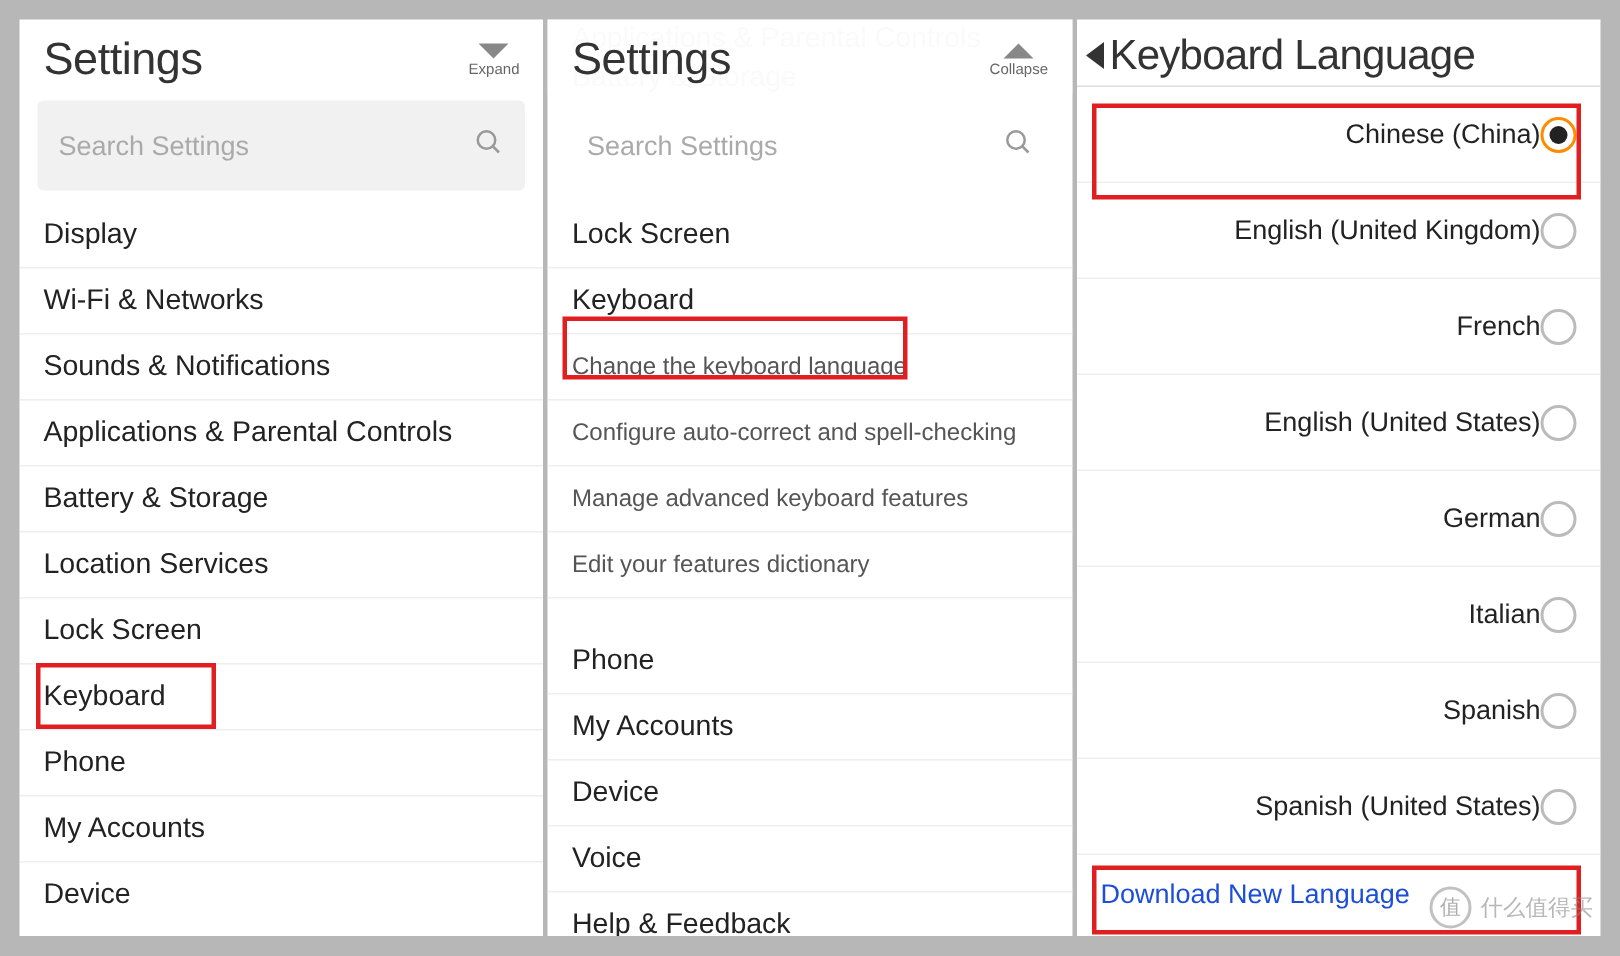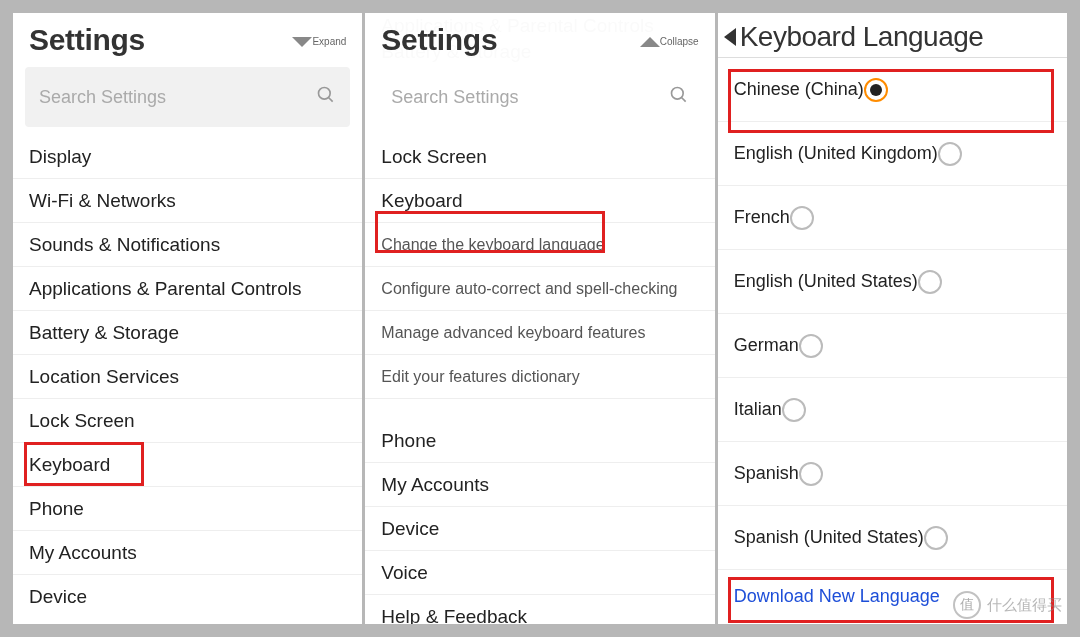--- a/index.html
+++ b/index.html
@@ -24,25 +24,25 @@
 
   
   .hdr {
     display: flex;
     align-items: center;
     justify-content: space-between;
     padding: 10px 16px 6px 16px;
   }
   .hdr-title {
     font-size: 30px;
-    font-weight: 700;
+    font-weight: 400;
     color: #333;
     letter-spacing: -0.3px;
   }
-  .exp-btn { display:flex; flex-direction:row; align-items:flex-end; cursor:pointer; }
+  .exp-btn { display:flex; flex-direction:column; align-items:center; cursor:pointer; }
   .exp-tri-down, .exp-tri-up {
     width:0; height:0;
     border-left:10px solid transparent;
     border-right:10px solid transparent;
   }
   .exp-tri-down { border-top:10px solid #888; }
   .exp-tri-up   { border-bottom:10px solid #888; }
   .exp-label { font-size:10px; color:#666; margin-top:2px; }
 
   
@@ -128,21 +128,21 @@
     background:rgba(255,255,255,0.92);
     z-index:2;
   }
 
   
   .lang-row {
     padding:0 16px;
     height:64px;
     display:flex;
     align-items:center;
-    justify-content:flex-start;
+    justify-content:flex-end;
     font-size:18px;
     color:#222;
     border-bottom:1px solid #eee;
     cursor:pointer;
     position:relative;
   }
   .radio {
     width:24px; height:24px;
     border:2px solid #bbb;
     border-radius:50%;

